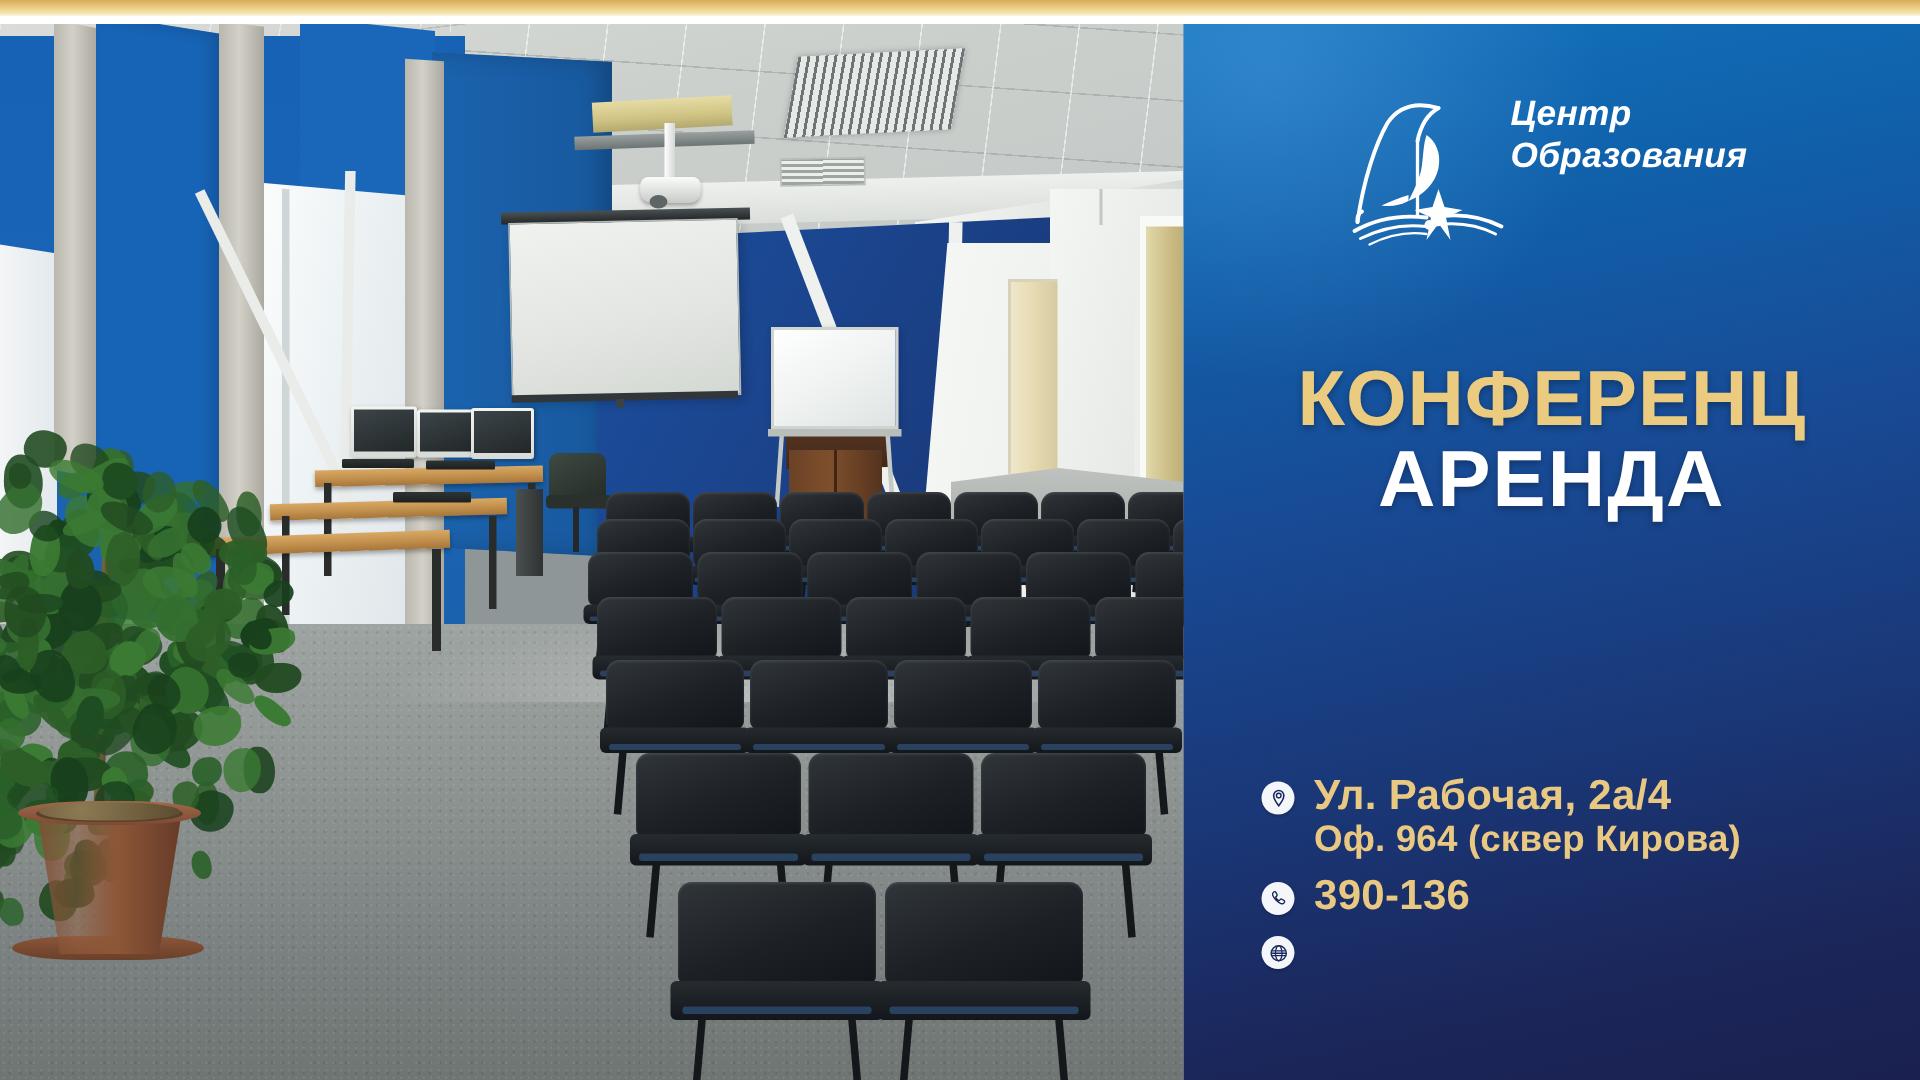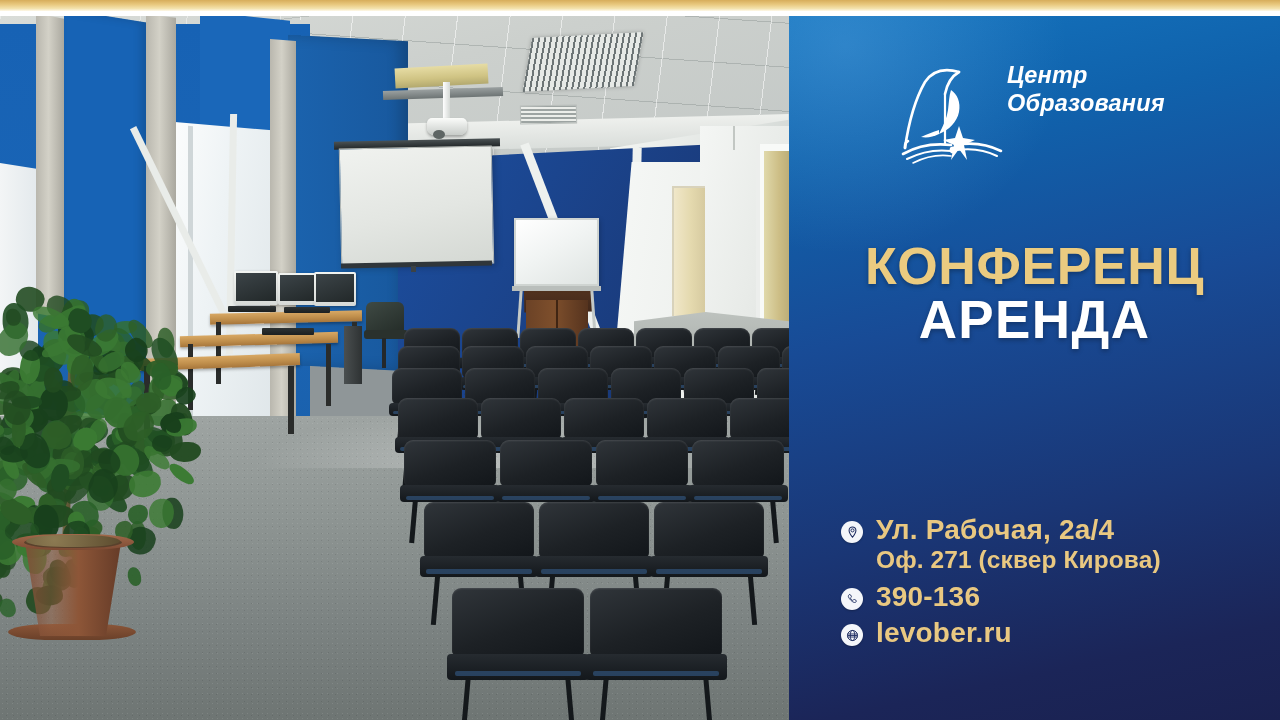--- a/index.html
+++ b/index.html
@@ -1120,39 +1120,38 @@
 
       <div class="crow" id="row-addr">
         <span class="cico">
           <svg viewBox="0 0 16 16" width="13" height="13" aria-hidden="true">
             <path d="M8 1.2c-2.3 0-4.2 1.9-4.2 4.2 0 3 4.2 8.4 4.2 8.4s4.2-5.4 4.2-8.4c0-2.3-1.9-4.2-4.2-4.2z" fill="none" stroke="#1b2a5e" stroke-width="1.3"></path>
             <circle cx="8" cy="5.4" r="1.9" fill="none" stroke="#1b2a5e" stroke-width="1.2"></circle>
           </svg>
         </span>
         <span class="ctext">Ул. Рабочая, 2а/4</span>
       </div>
-      <div class="csub">Оф. 271 (сквер Кирова)</div>
+      <div class="csub">Оф. 964 (сквер Кирова)</div>
 
       <div class="crow" id="row-phone">
         <span class="cico">
           <svg viewBox="0 0 16 16" width="12" height="12" aria-hidden="true">
             <path d="M4.2 2.2c.7-.5 1.5-.3 1.9.4l1 1.7c.3.6.2 1.2-.3 1.6l-.7.6c-.2.2-.2.4-.1.6.5 1.1 1.6 2.2 2.7 2.7.2.1.5.1.6-.1l.6-.7c.4-.5 1.1-.6 1.6-.3l1.7 1c.7.4.9 1.2.4 1.9-.7.9-1.9 1.3-3 .9C7.9 11.6 4.4 8.1 3.3 5.2c-.4-1.1 0-2.3.9-3z" fill="none" stroke="#1b2a5e" stroke-width="1.2"></path>
           </svg>
         </span>
         <span class="ctext">390-136</span>
       </div>
 
       <div class="crow" id="row-site">
         <span class="cico">
           <svg viewBox="0 0 16 16" width="13" height="13" aria-hidden="true">
             <circle cx="8" cy="8" r="6.2" fill="none" stroke="#1b2a5e" stroke-width="1.2"></circle>
             <ellipse cx="8" cy="8" rx="2.7" ry="6.2" fill="none" stroke="#1b2a5e" stroke-width="1.1"></ellipse>
             <path d="M1.9 6.1h12.2M1.9 9.9h12.2M1.8 8h12.4" stroke="#1b2a5e" stroke-width="1.1" fill="none"></path>
           </svg>
         </span>
-        <span class="ctext">levober.ru</span>
       </div>
     </div>
   </div>
 
   <div id="top-rule"></div>
   <div id="top-white"></div>
 </div>
 
 </body></html>

